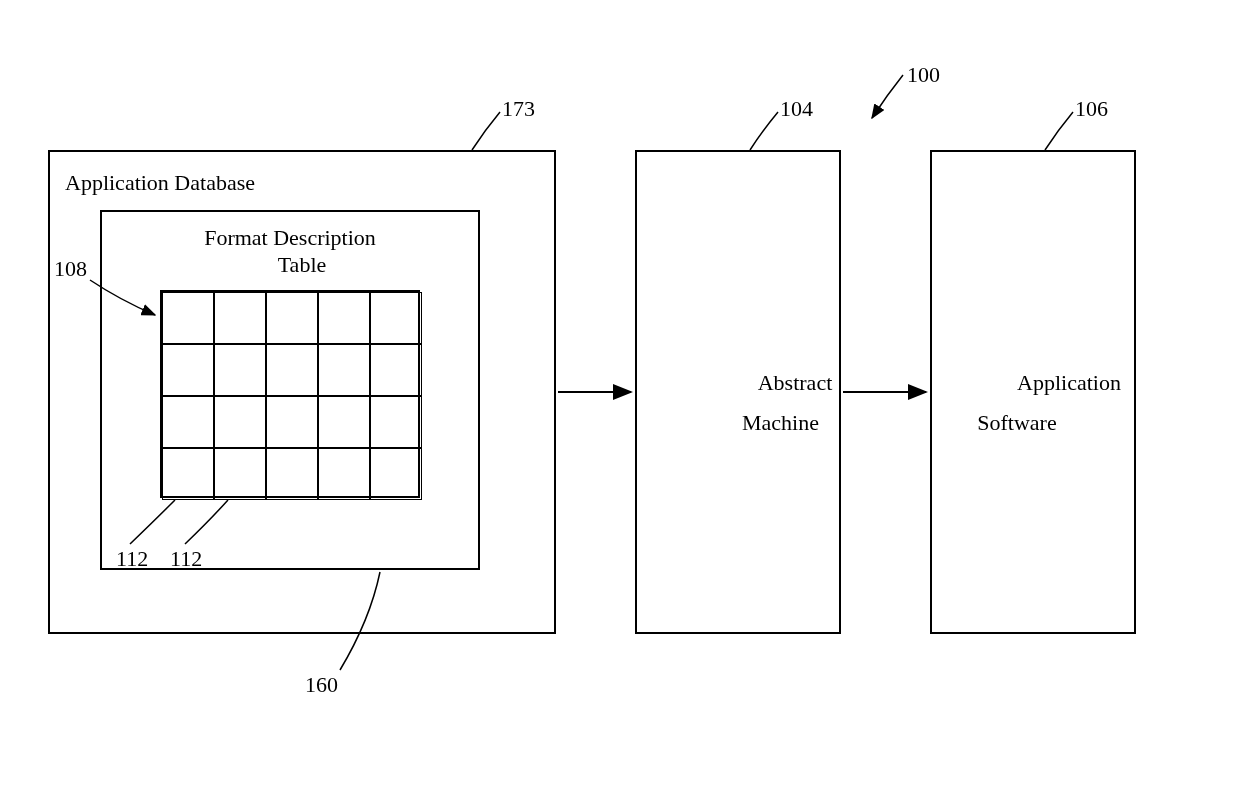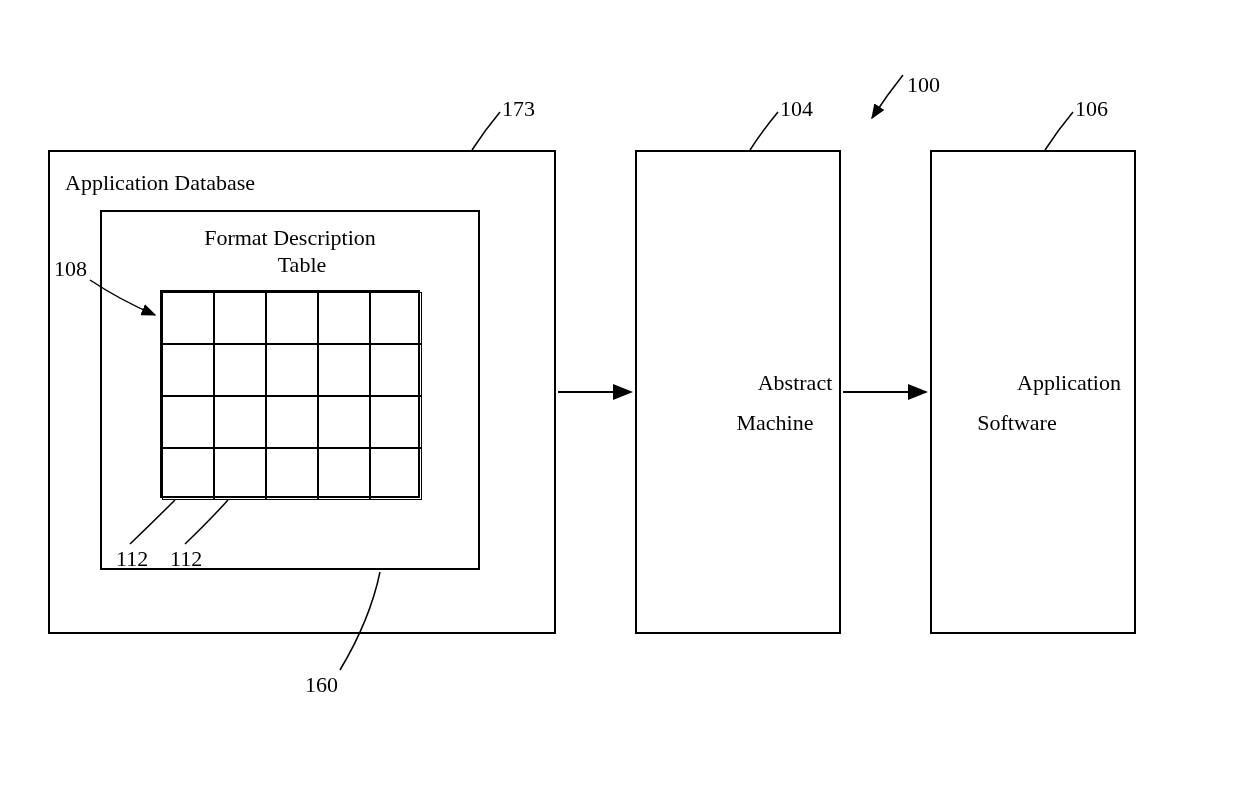--- a/index.html
+++ b/index.html
@@ -66,30 +66,30 @@
   <div class="grid-cell" style="left:208px; top:104px; width:52px; height:52px;"></div>
   <div class="grid-cell" style="left:0px; top:156px; width:52px; height:52px;"></div>
   <div class="grid-cell" style="left:52px; top:156px; width:52px; height:52px;"></div>
   <div class="grid-cell" style="left:104px; top:156px; width:52px; height:52px;"></div>
   <div class="grid-cell" style="left:156px; top:156px; width:52px; height:52px;"></div>
   <div class="grid-cell" style="left:208px; top:156px; width:52px; height:52px;"></div>
 </div>
 
 <div class="box" style="left:635px; top:150px; width:206px; height:484px;"></div>
 <div class="label" style="left:649px; top:370px; width:206px;margin-left:43px;">Abstract</div>
-<div class="label" style="left:672px; top:410px; width:206px;">Machine</div>
+<div class="label" style="left:613px; top:410px; width:206px;text-align:right;">Machine</div>
 
 <div class="box" style="left:930px; top:150px; width:206px; height:484px;"></div>
 <div class="label" style="left:930px; top:370px; width:206px;margin-left:36px;">Application</div>
 <div class="label" style="left:930px; top:410px; width:174px;">Software</div>
 
 <div class="label" style="left:502px; top:96px;">173</div>
 <div class="label" style="left:780px; top:96px;">104</div>
 <div class="label" style="left:1075px; top:96px;">106</div>
-<div class="label" style="left:907px; top:72px;">100</div>
+<div class="label" style="left:907px; top:62px;">100</div>
 <div class="label" style="left:54px; top:256px;">108</div>
 <div class="label" style="left:305px; top:672px;">160</div>
 <div class="label" style="left:116px; top:546px;">112</div>
 <div class="label" style="left:170px; top:546px;">112</div>
 
 <svg class="overlay">
   <defs>
     <marker id="arrowhead" markerWidth="10" markerHeight="8" refX="9" refY="4" orient="auto">
       <polygon points="0 0, 10 4, 0 8" fill="black"></polygon>
     </marker>

